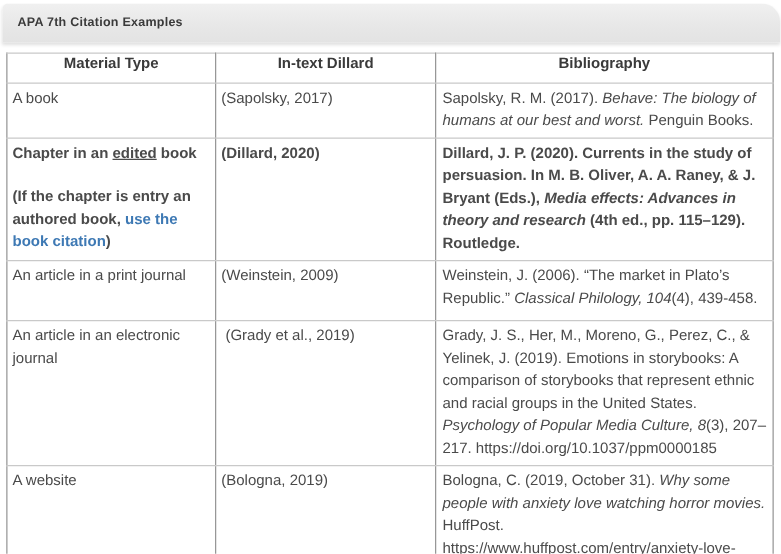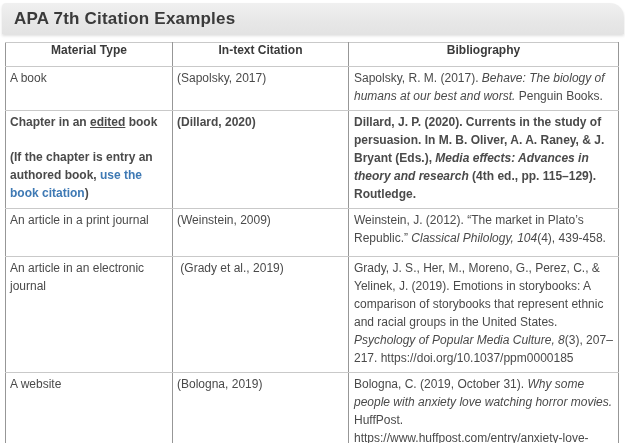--- a/index.html
+++ b/index.html
@@ -16,21 +16,21 @@
     margin: 3px 1px 0 2px;
     height: 31px;
     background: linear-gradient(180deg, #f0f0f0 0%, #e7e7e7 60%, #e3e3e3 100%);
     border-radius: 4px 14px 0 0;
     box-shadow: 0 2px 3px rgba(0,0,0,0.13);
     display: flex;
     align-items: center;
     padding-left: 12px;
   }
   .title-text {
-    font-size: 17px;
+    font-size: 10px;
     font-weight: bold;
     color: #3a3a3a;
     letter-spacing: 0.2px;
   }
 
   table.citation-table {
     border-collapse: collapse;
     table-layout: fixed;
     width: 613px;
     margin: 8px 0 0 5px;
@@ -92,21 +92,21 @@
 
   <table class="citation-table">
     <colgroup>
       <col style="width:167px">
       <col style="width:176px">
       <col style="width:270px">
     </colgroup>
     <thead>
       <tr>
         <th>Material Type</th>
-        <th>In-text Citation</th>
+        <th>In-text Dillard</th>
         <th>Bibliography</th>
       </tr>
     </thead>
     <tbody>
         <tr>
           <td class="cell-material">
             <p class="para"><span>A book</span></p>
           </td>
           <td class="cell-intext">
             <p class="para"><span>(Sapolsky, 2017)</span></p>
@@ -128,21 +128,21 @@
           </td>
         </tr>
         <tr>
           <td class="cell-material">
             <p class="para"><span>An article in a print journal</span></p>
           </td>
           <td class="cell-intext">
             <p class="para"><span>(Weinstein, 2009)</span></p>
           </td>
           <td class="cell-bibliography">
-            <p class="para"><span>Weinstein, J. (2012). “The market in Plato’s Republic.” </span><span class="italic">Classical Philology, 104</span><span>(4), 439-458.</span></p>
+            <p class="para"><span>Weinstein, J. (2006). “The market in Plato’s Republic.” </span><span class="italic">Classical Philology, 104</span><span>(4), 439-458.</span></p>
           </td>
         </tr>
         <tr>
           <td class="cell-material">
             <p class="para"><span>An article in an electronic journal</span></p>
           </td>
           <td class="cell-intext">
             <p class="para"><span> (Grady et al., 2019)</span></p>
           </td>
           <td class="cell-bibliography">

